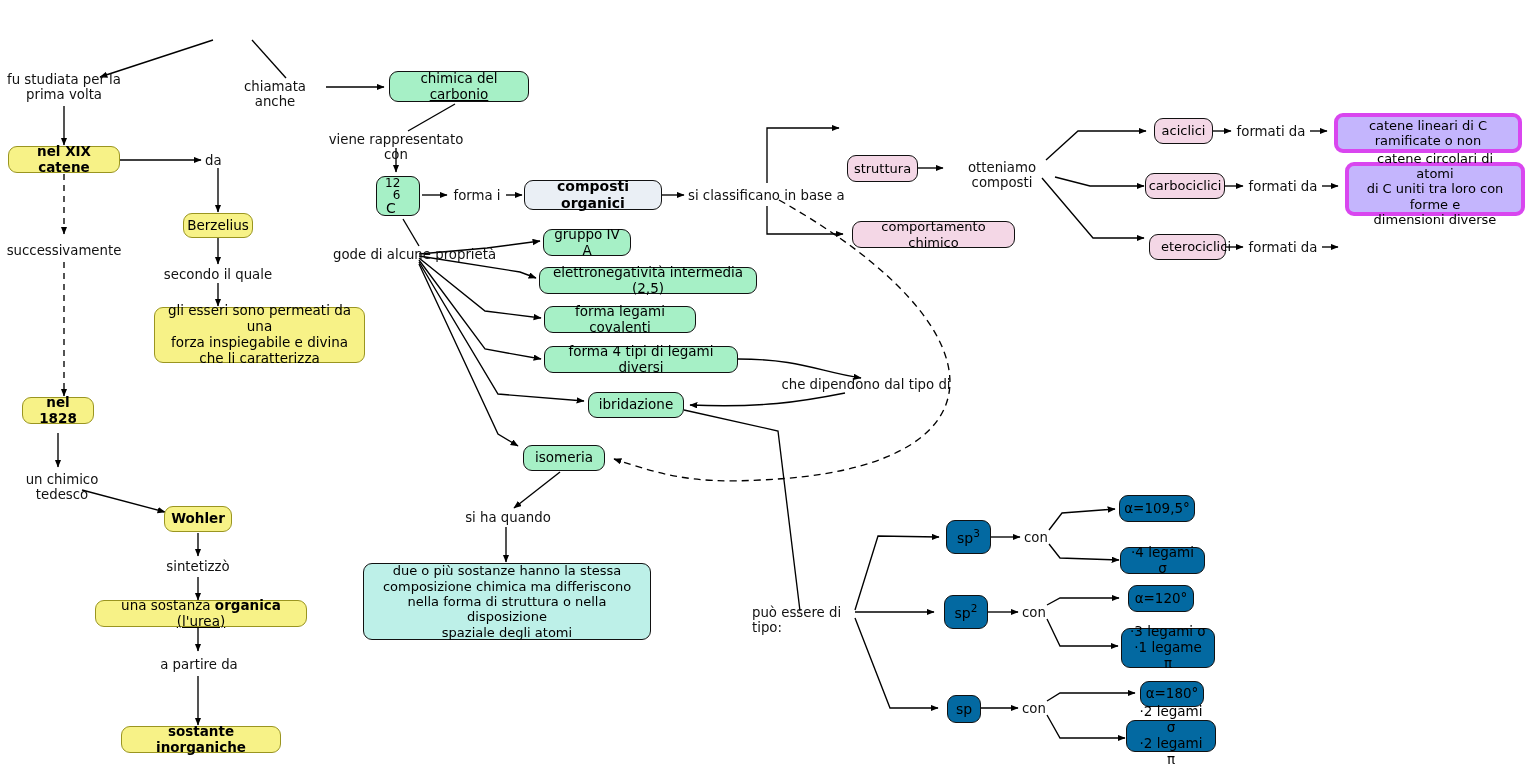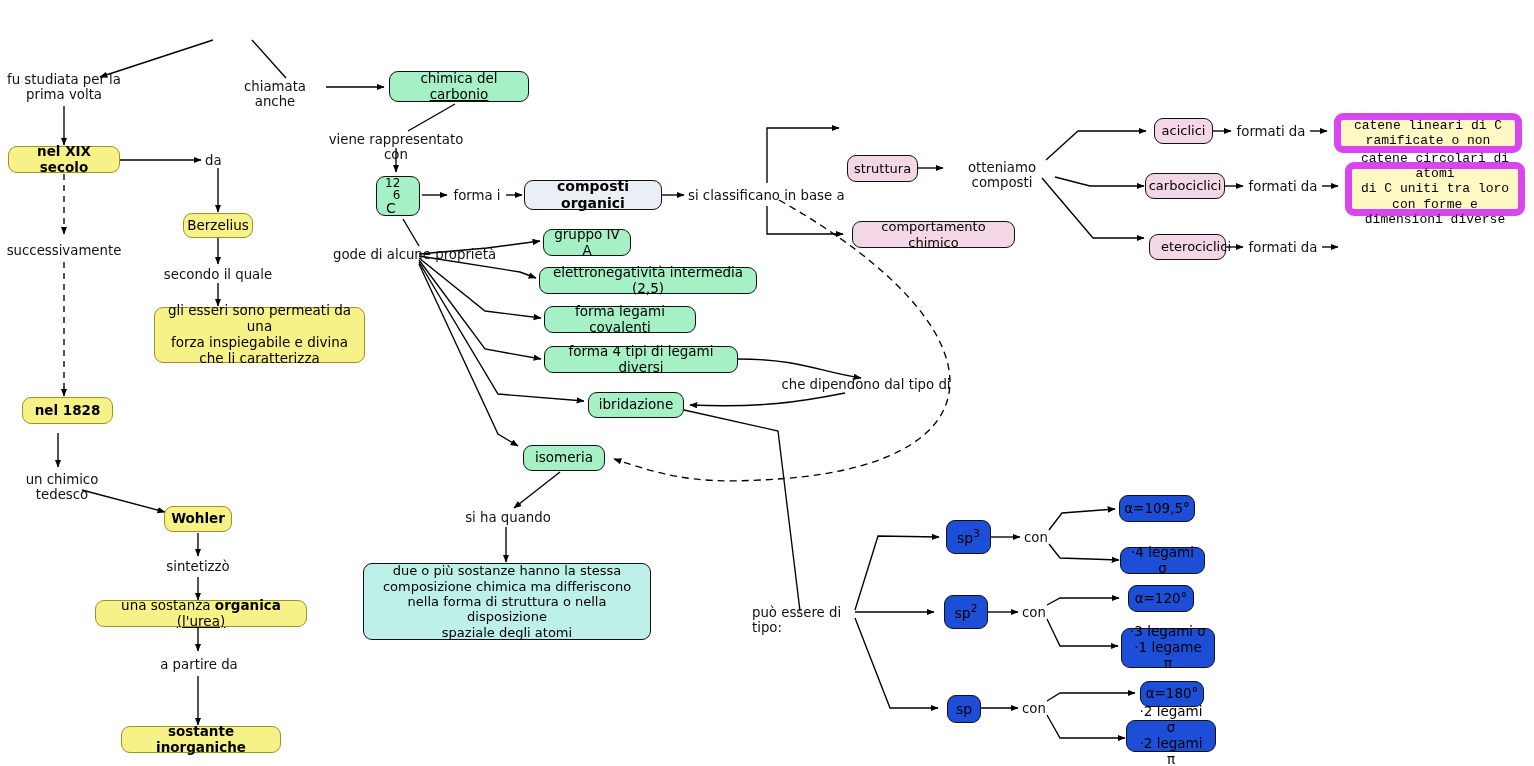--- a/index.html
+++ b/index.html
@@ -26,22 +26,22 @@
     box-shadow:4px 4px 0 rgba(0,0,0,.32);
     border-radius:11px;
   }
   .n-mint{background:#a6f0c6;border:1px solid #111;font-size:13.5px;}
   .n-mint-b{background:#a6f0c6;border:1px solid #111;font-size:13.5px;font-weight:normal;}
   .n-aqua{background:#bdf0e8;border:1px solid #111;font-size:13px;}
   .n-yellow{background:#f7f287;border:1px solid #9a9520;font-size:13.5px;}
   .n-yellow-b{background:#f7f287;border:1px solid #9a9520;font-size:13.5px;font-weight:bold;}
   .n-pale{background:#eaeff5;border:1px solid #111;font-size:14px;font-weight:bold;}
   .n-pink{background:#f4d7e6;border:1px solid #111;font-size:13px;}
-  .n-pink-l{background:#fef9c3;border:7px solid #d946ef;font-size:13px;font-family:Liberation Mono, monospace;}
-  .n-lgreen{background:#1d4ed8;border:1px solid #111;font-size:13.5px;}
+  .n-pink-l{background:#c4b5fd;border:4px solid #d946ef;font-size:13px;}
+  .n-lgreen{background:#0369a1;border:1px solid #111;font-size:13.5px;}
 
   .lbl{
     position:absolute;font-size:13.3px;color:#111;
     text-align:center;line-height:1.16;white-space:pre-line;
   }
   .u{text-decoration:underline;}
   .bold{font-weight:bold;}
   .isobox{display:inline-block;font-size:13.5px;line-height:1;text-align:left;}
   .isobox .nums{display:inline-block;text-align:right;font-size:12px;line-height:1.02;vertical-align:middle;}
   .isobox .el{display:inline-block;vertical-align:middle;font-size:14px;padding-left:1px;}
@@ -165,26 +165,26 @@
   <div class="node n-mint" style="left:389px;top:71px;width:140px;height:31px;">
     <span><span>chimica del </span><span class="u">carbonio</span></span>
   </div>
 
   <div class="node n-mint" style="left:376px;top:176px;width:44px;height:40px;">
     <span class="isobox"><span class="nums"><span>12</span><br><span>6</span></span><span class="el">C</span></span>
   </div>
 
   <div class="node n-pale" style="left:524px;top:180px;width:138px;height:30px;">composti organici</div>
 
-  <div class="node n-yellow-b" style="left:8px;top:146px;width:112px;height:27px;">nel XIX secolo</div>
+  <div class="node n-yellow-b" style="left:8px;top:146px;width:112px;height:27px;">nel XIX catene</div>
   <div class="node n-yellow" style="left:183px;top:213px;width:70px;height:25px;">Berzelius</div>
   <div class="node n-yellow" style="left:114px;top:307px;width:211px;height:56px;margin-left:40px;">gli esseri sono permeati da una
 forza inspiegabile e divina
 che li caratterizza</div>
-  <div class="node n-yellow-b" style="left:22px;top:397px;width:91px;height:27px;">nel 1828</div>
+  <div class="node n-yellow-b" style="left:22px;top:397px;width:72px;height:27px;">nel 1828</div>
   <div class="node n-yellow-b" style="left:164px;top:506px;width:68px;height:26px;">Wohler</div>
   <div class="node n-yellow" style="left:95px;top:600px;width:212px;height:27px;">
     <span><span>una sostanza </span><span class="bold">organica</span> <span class="u">(l'urea)</span></span>
   </div>
   <div class="node n-yellow-b" style="left:121px;top:726px;width:160px;height:27px;">sostante inorganiche</div>
 
   <div class="node n-mint" style="left:543px;top:229px;width:88px;height:27px;">gruppo IV A</div>
   <div class="node n-mint" style="left:539px;top:267px;width:218px;height:27px;">elettronegatività intermedia (2,5)</div>
   <div class="node n-mint" style="left:544px;top:306px;width:152px;height:27px;">forma legami covalenti</div>
   <div class="node n-mint" style="left:544px;top:346px;width:194px;height:27px;">forma 4 tipi di legami diversi</div>

